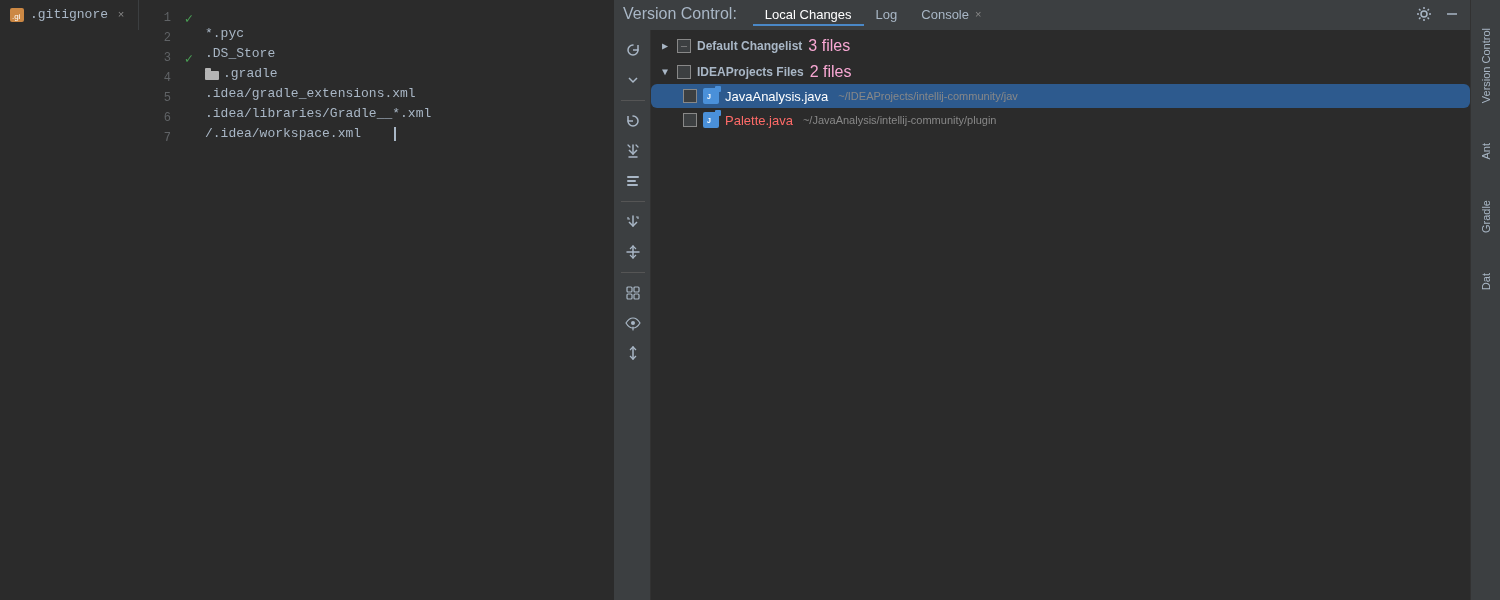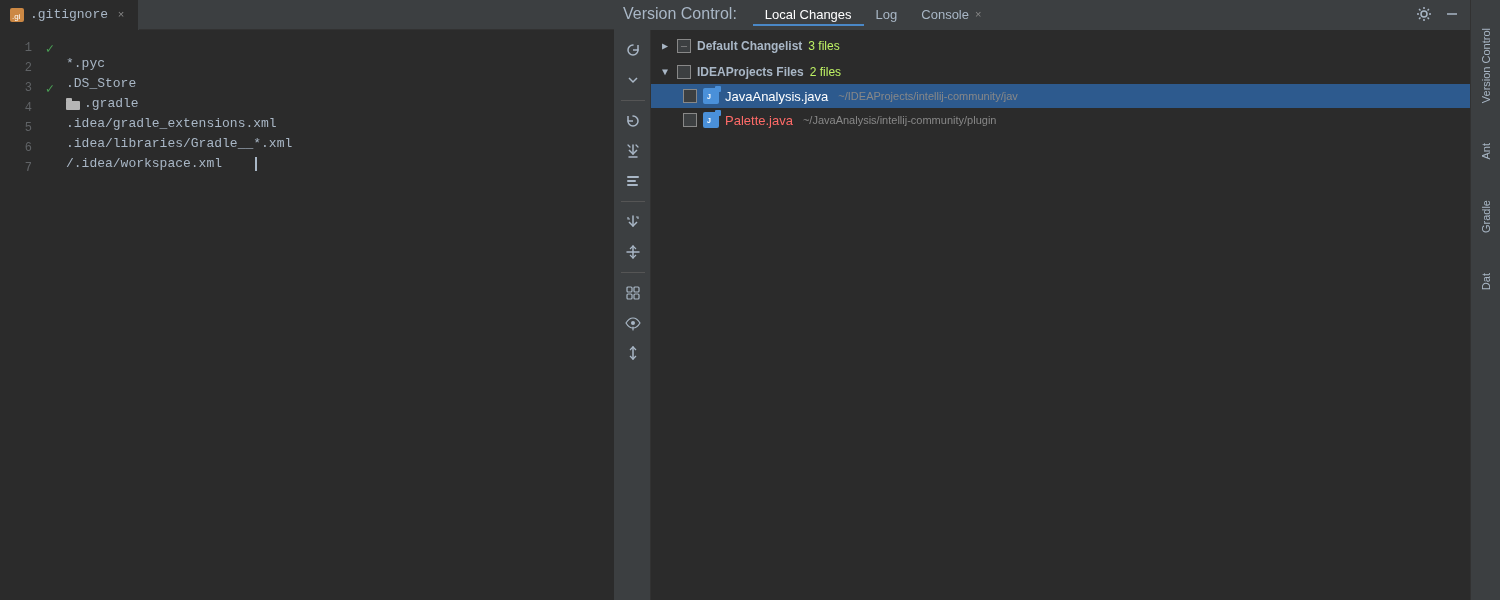--- a/index.html
+++ b/index.html
@@ -13,21 +13,21 @@
       overflow: hidden;
       display: flex;
     }
 
     
     .editor-panel {
       width: 615px;
       height: 600px;
       background: #2b2b2b;
       display: flex;
-      flex-direction: column;
+      flex-direction: row;
       border-right: 1px solid #3c3f41;
       flex-shrink: 0;
     }
 
     .editor-tab-bar {
       height: 30px;
       background: #3c3f41;
       display: flex;
       align-items: center;
       border-bottom: 1px solid #323232;
@@ -280,32 +280,33 @@
     }
 
     .tree-group-name {
       font-weight: bold;
       color: #a9b7c6;
       font-family: Arial, sans-serif;
       font-size: 12px;
     }
 
     .tree-count {
-      color: #bef264;
-      font-family: Arial, sans-serif;
-      font-size: 12px;
+      color: #f9a8d4;
+      font-family: Arial, sans-serif;
+      font-size: 16px;
     }
 
     .tree-item {
       height: 24px;
       display: flex;
       align-items: center;
       padding: 0 8px 0 32px;
       gap: 6px;
       cursor: pointer;
+      border-radius: 6px;
     }
 
     .tree-item.selected {
       background: #2d5a8e;
     }
 
     .java-file-icon {
       width: 16px;
       height: 16px;
       background: #4a90d9;

